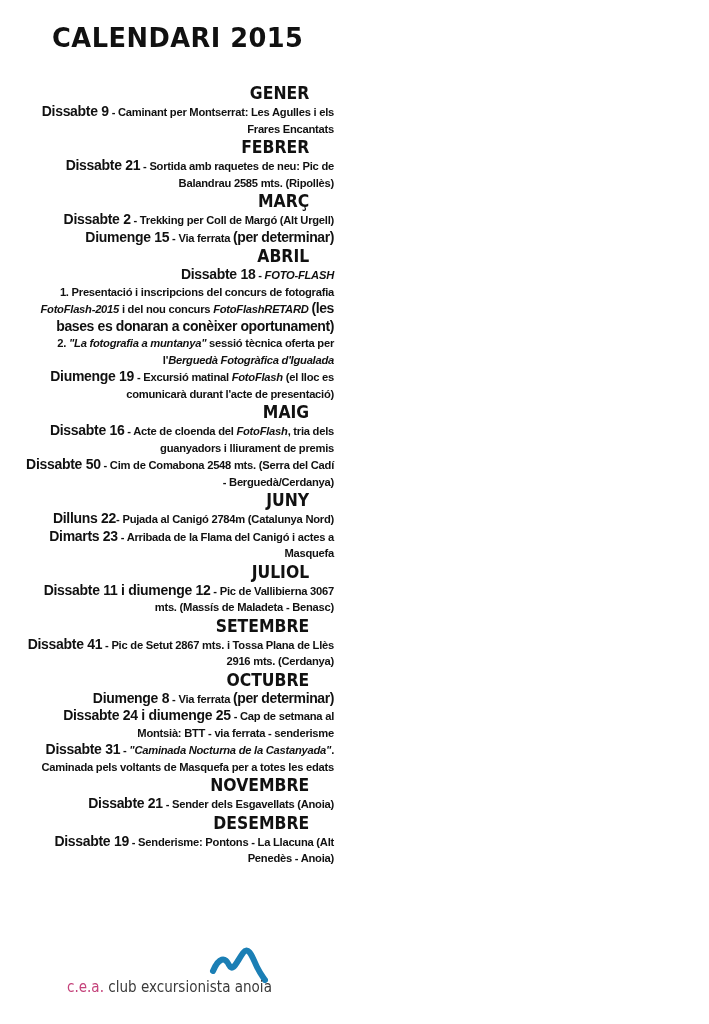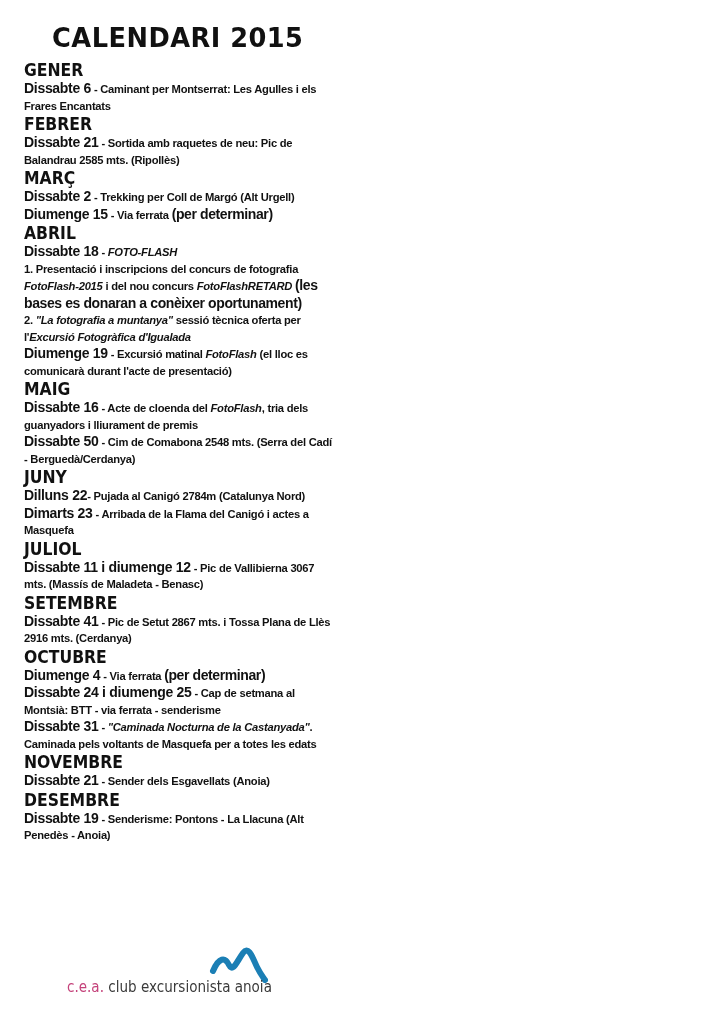--- a/index.html
+++ b/index.html
@@ -7,21 +7,21 @@
     width: 709px; height: 1024px; position: relative; overflow: hidden;
     font-family: "DejaVu Sans", sans-serif; color: #111;
   }
   .page-title {
     position: absolute; left: 52px; top: 22px;
     font-size: 27px; font-weight: bold; letter-spacing: 0.5px;
     font-family: "DejaVu Sans", sans-serif;
     transform: scaleX(0.95); transform-origin: left top;
   }
   .content {
-    position: absolute; left: 24px; top: 60px; width: 310px;
+    position: absolute; left: 24px; top: 83px; width: 310px; text-align: right;
   }
   .month {
     font-size: 17px; font-weight: bold; line-height: 20px; margin: 0;
     font-family: "DejaVu Sans", sans-serif;
     transform: scaleX(0.92); transform-origin: left;
   }
   .event {
     font-family: "Liberation Sans", sans-serif;
     font-size: 11.2px; font-weight: bold; line-height: 16.5px;
     letter-spacing: -0.25px; margin: 0;
@@ -42,43 +42,43 @@
   .logo-abbr { color: #c4427a; }
   .logo-name { color: #3a3a3a; }
 </style>
 </head>
 <body>
 
 <div class="page-title">CALENDARI 2015</div>
 
 <div class="content" id="content">
     <div class="month">GENER</div>
-    <div class="event"><span class="day">Dissabte 6</span><span class="sep"> - </span><span>Caminant per Montserrat:  Les Agulles i els Frares Encantats</span></div>
+    <div class="event"><span class="day">Dissabte 9</span><span class="sep"> - </span><span>Caminant per Montserrat:  Les Agulles i els Frares Encantats</span></div>
     <div class="month">FEBRER</div>
     <div class="event"><span class="day">Dissabte 21</span><span class="sep"> - </span><span>Sortida  amb raquetes  de neu: Pic de Balandrau 2585 mts.  (Ripollès)</span></div>
     <div class="month">MARÇ</div>
     <div class="event"><span class="day">Dissabte 2</span><span class="sep"> - </span><span>Trekking per Coll de Margó (Alt Urgell)</span></div>
     <div class="event"><span class="day">Diumenge 15</span><span class="sep"> - </span><span>Via ferrata  </span><span class="small">(per determinar)</span></div>
     <div class="month">ABRIL</div>
     <div class="event"><span class="day">Dissabte 18</span><span class="sep"> - </span><span class="it">FOTO-FLASH</span></div>
     <div class="event"><span>1. Presentació  i inscripcions  del concurs  de fotografia </span><span class="it">FotoFlash-2015</span><span> i del nou concurs </span><span class="it">FotoFlashRETARD</span><span>  </span><span class="small">(les bases es donaran a conèixer oportunament)</span></div>
-    <div class="event"><span>2. </span><span class="it">"La fotografia  a muntanya"</span><span>  sessió  tècnica oferta per l'</span><span class="it">Excursió Fotogràfica d'Igualada</span></div>
+    <div class="event"><span>2. </span><span class="it">"La fotografia  a muntanya"</span><span>  sessió  tècnica oferta per l'</span><span class="it">Berguedà Fotogràfica d'Igualada</span></div>
     <div class="event"><span class="day">Diumenge 19</span><span class="sep"> - </span><span>Excursió  matinal  </span><span class="it">FotoFlash</span><span> (el lloc es comunicarà  durant  l'acte de presentació)</span></div>
     <div class="month">MAIG</div>
     <div class="event"><span class="day">Dissabte 16</span><span class="sep"> - </span><span>Acte de cloenda del </span><span class="it">FotoFlash</span><span>, tria dels guanyadors i lliurament  de premis</span></div>
     <div class="event"><span class="day">Dissabte 50</span><span class="sep"> - </span><span>Cim de Comabona 2548 mts.  (Serra del Cadí  - Berguedà/Cerdanya)</span></div>
     <div class="month">JUNY</div>
     <div class="event"><span class="day">Dilluns 22</span><span class="sep">- </span><span>Pujada al Canigó 2784m (Catalunya Nord)</span></div>
     <div class="event"><span class="day">Dimarts 23</span><span class="sep"> - </span><span>Arribada  de la Flama del Canigó i actes  a Masquefa</span></div>
     <div class="month">JULIOL</div>
     <div class="event"><span class="day">Dissabte 11 i diumenge 12</span><span class="sep"> - </span><span>Pic de Vallibierna 3067 mts.  (Massís  de Maladeta  - Benasc)</span></div>
     <div class="month">SETEMBRE</div>
     <div class="event"><span class="day">Dissabte 41</span><span class="sep"> - </span><span>Pic de Setut  2867 mts. i Tossa Plana de Llès 2916 mts.  (Cerdanya)</span></div>
     <div class="month">OCTUBRE</div>
-    <div class="event"><span class="day">Diumenge 4</span><span class="sep"> - </span><span>Via ferrata  </span><span class="small">(per determinar)</span></div>
+    <div class="event"><span class="day">Diumenge 8</span><span class="sep"> - </span><span>Via ferrata  </span><span class="small">(per determinar)</span></div>
     <div class="event"><span class="day">Dissabte 24 i diumenge 25</span><span class="sep"> - </span><span>Cap de setmana  al Montsià:  BTT  - via ferrata  - senderisme</span></div>
     <div class="event"><span class="day">Dissabte 31</span><span class="sep"> - </span><span class="it">"Caminada Nocturna  de la Castanyada"</span><span>. Caminada pels voltants  de Masquefa per a totes  les edats</span></div>
     <div class="month">NOVEMBRE</div>
     <div class="event"><span class="day">Dissabte 21</span><span class="sep"> - </span><span>Sender  dels  Esgavellats  (Anoia)</span></div>
     <div class="month">DESEMBRE</div>
     <div class="event"><span class="day">Dissabte 19</span><span class="sep"> - </span><span>Senderisme:  Pontons  - La Llacuna (Alt Penedès  - Anoia)</span></div>
   </div>
 
 <div class="logo">
   <svg class="logo-wave" width="60" height="36" viewBox="0 0 60 36">

